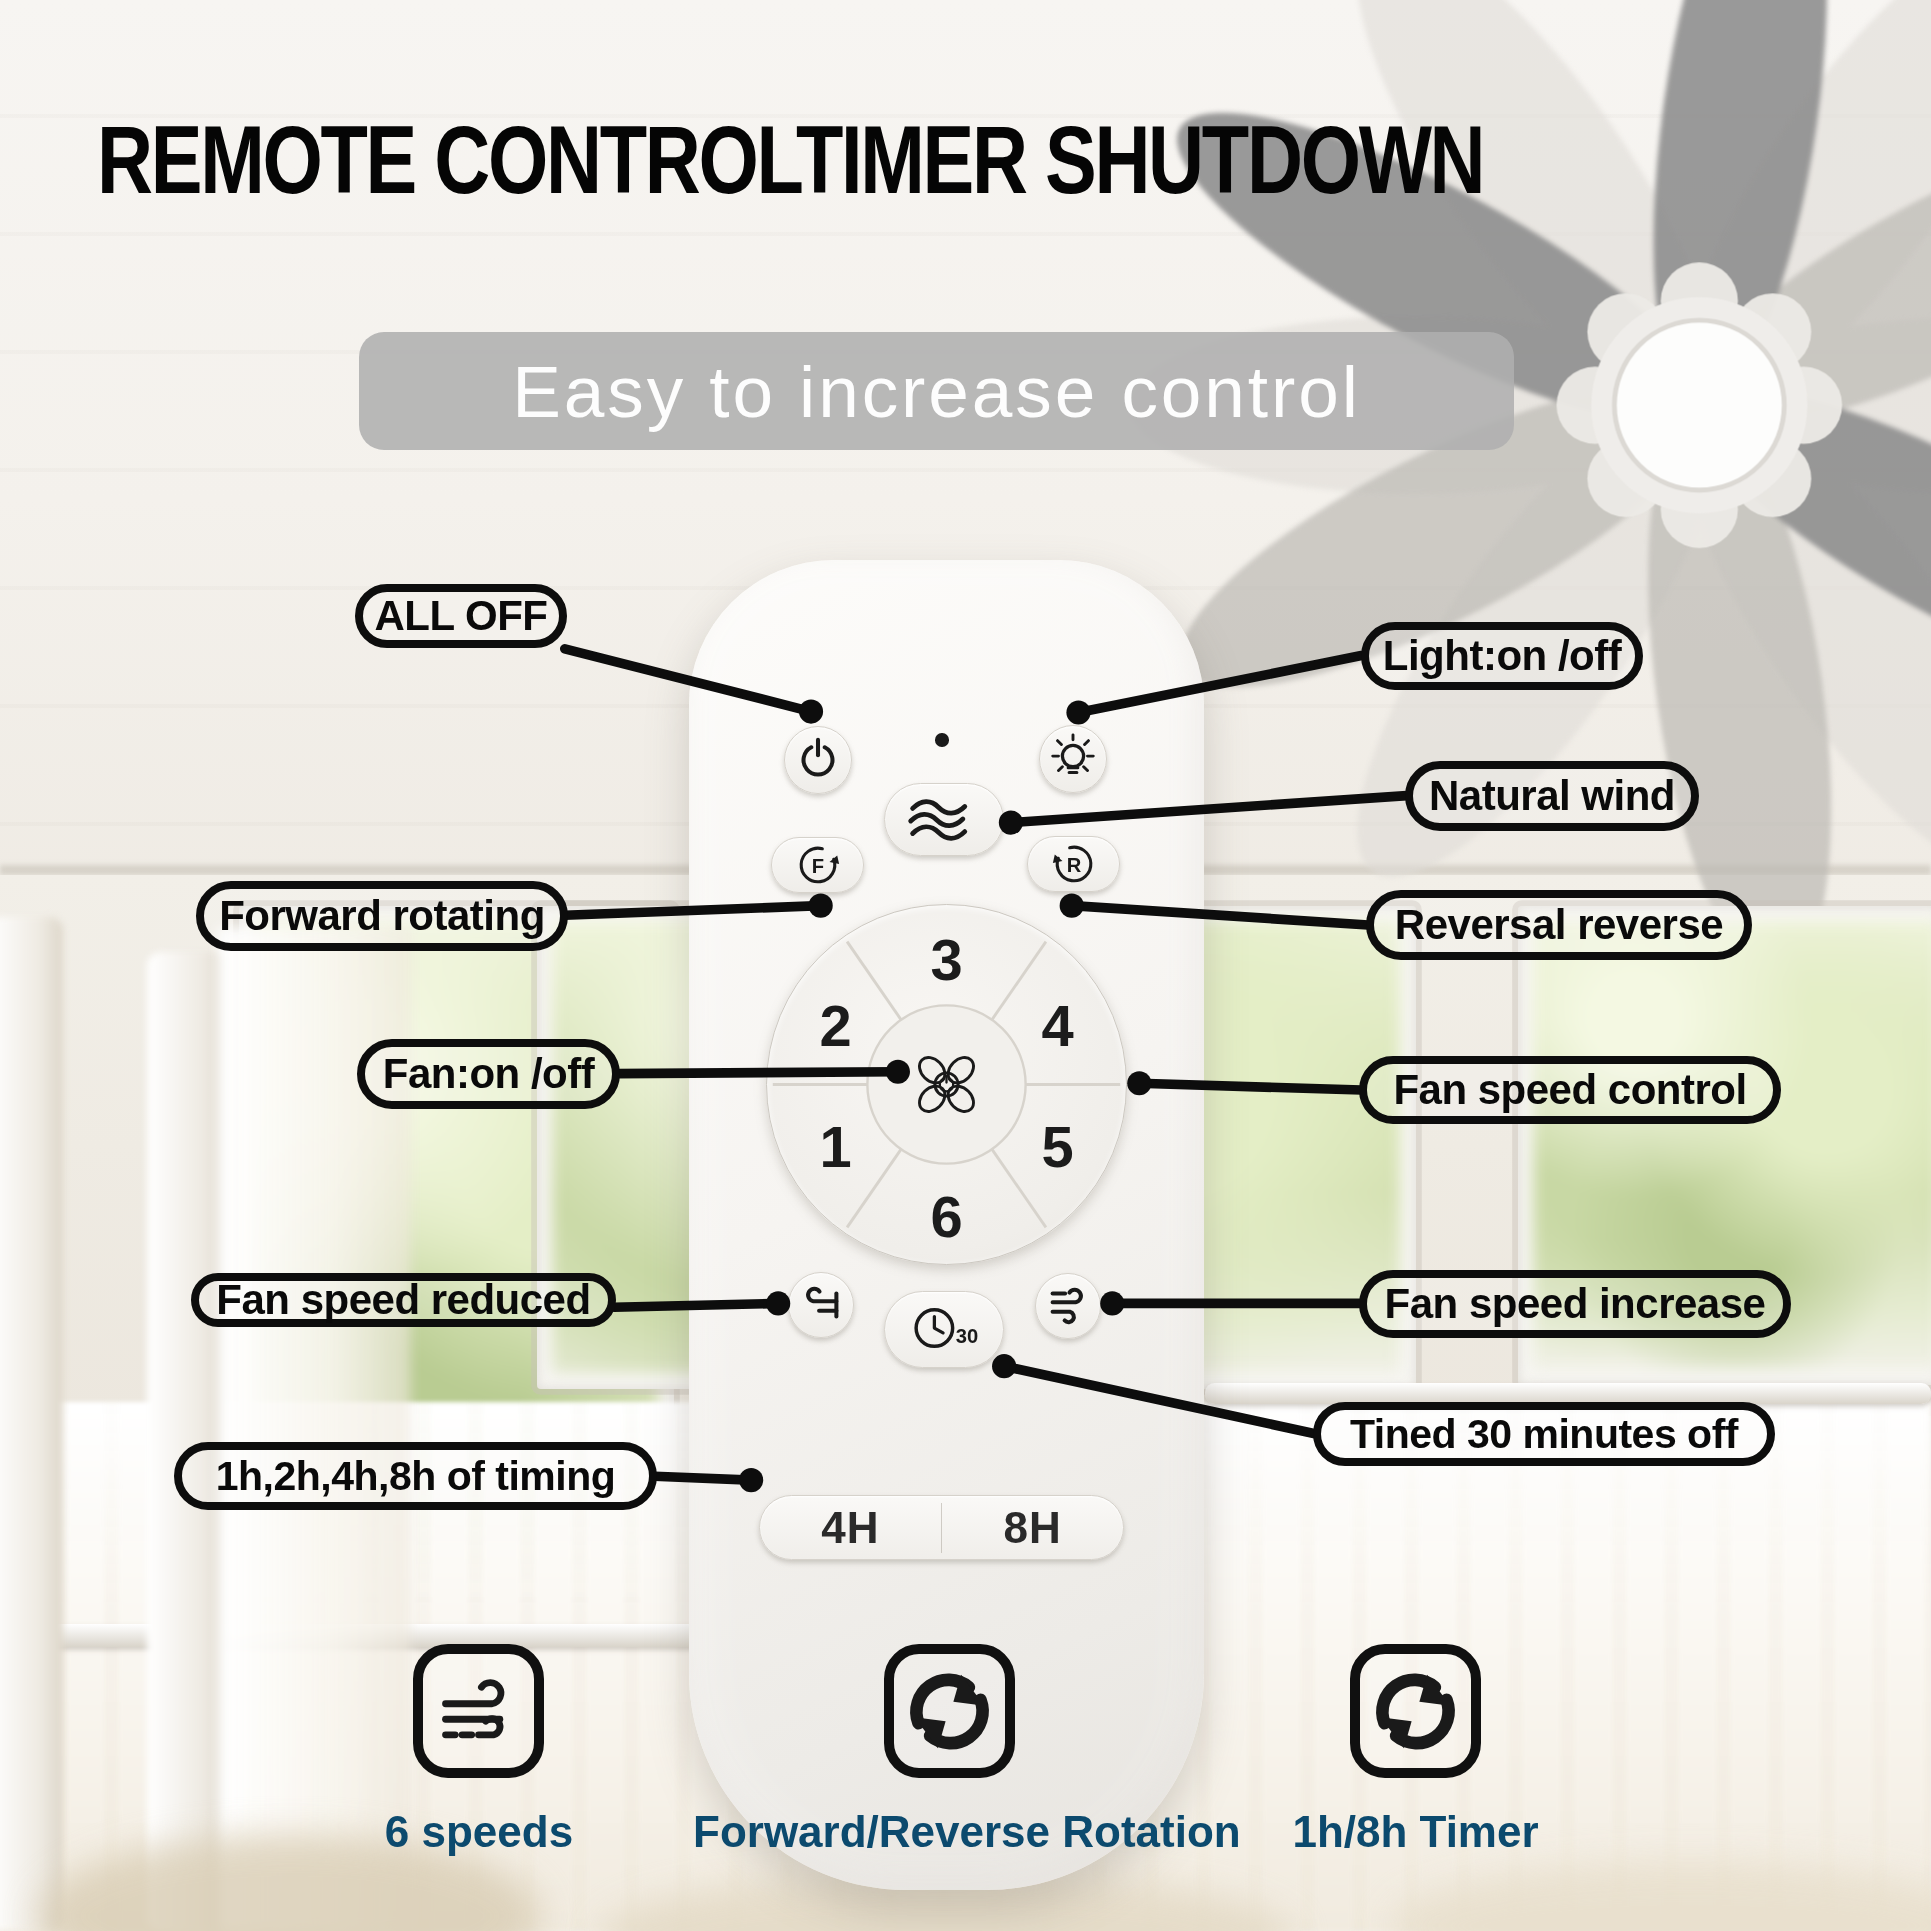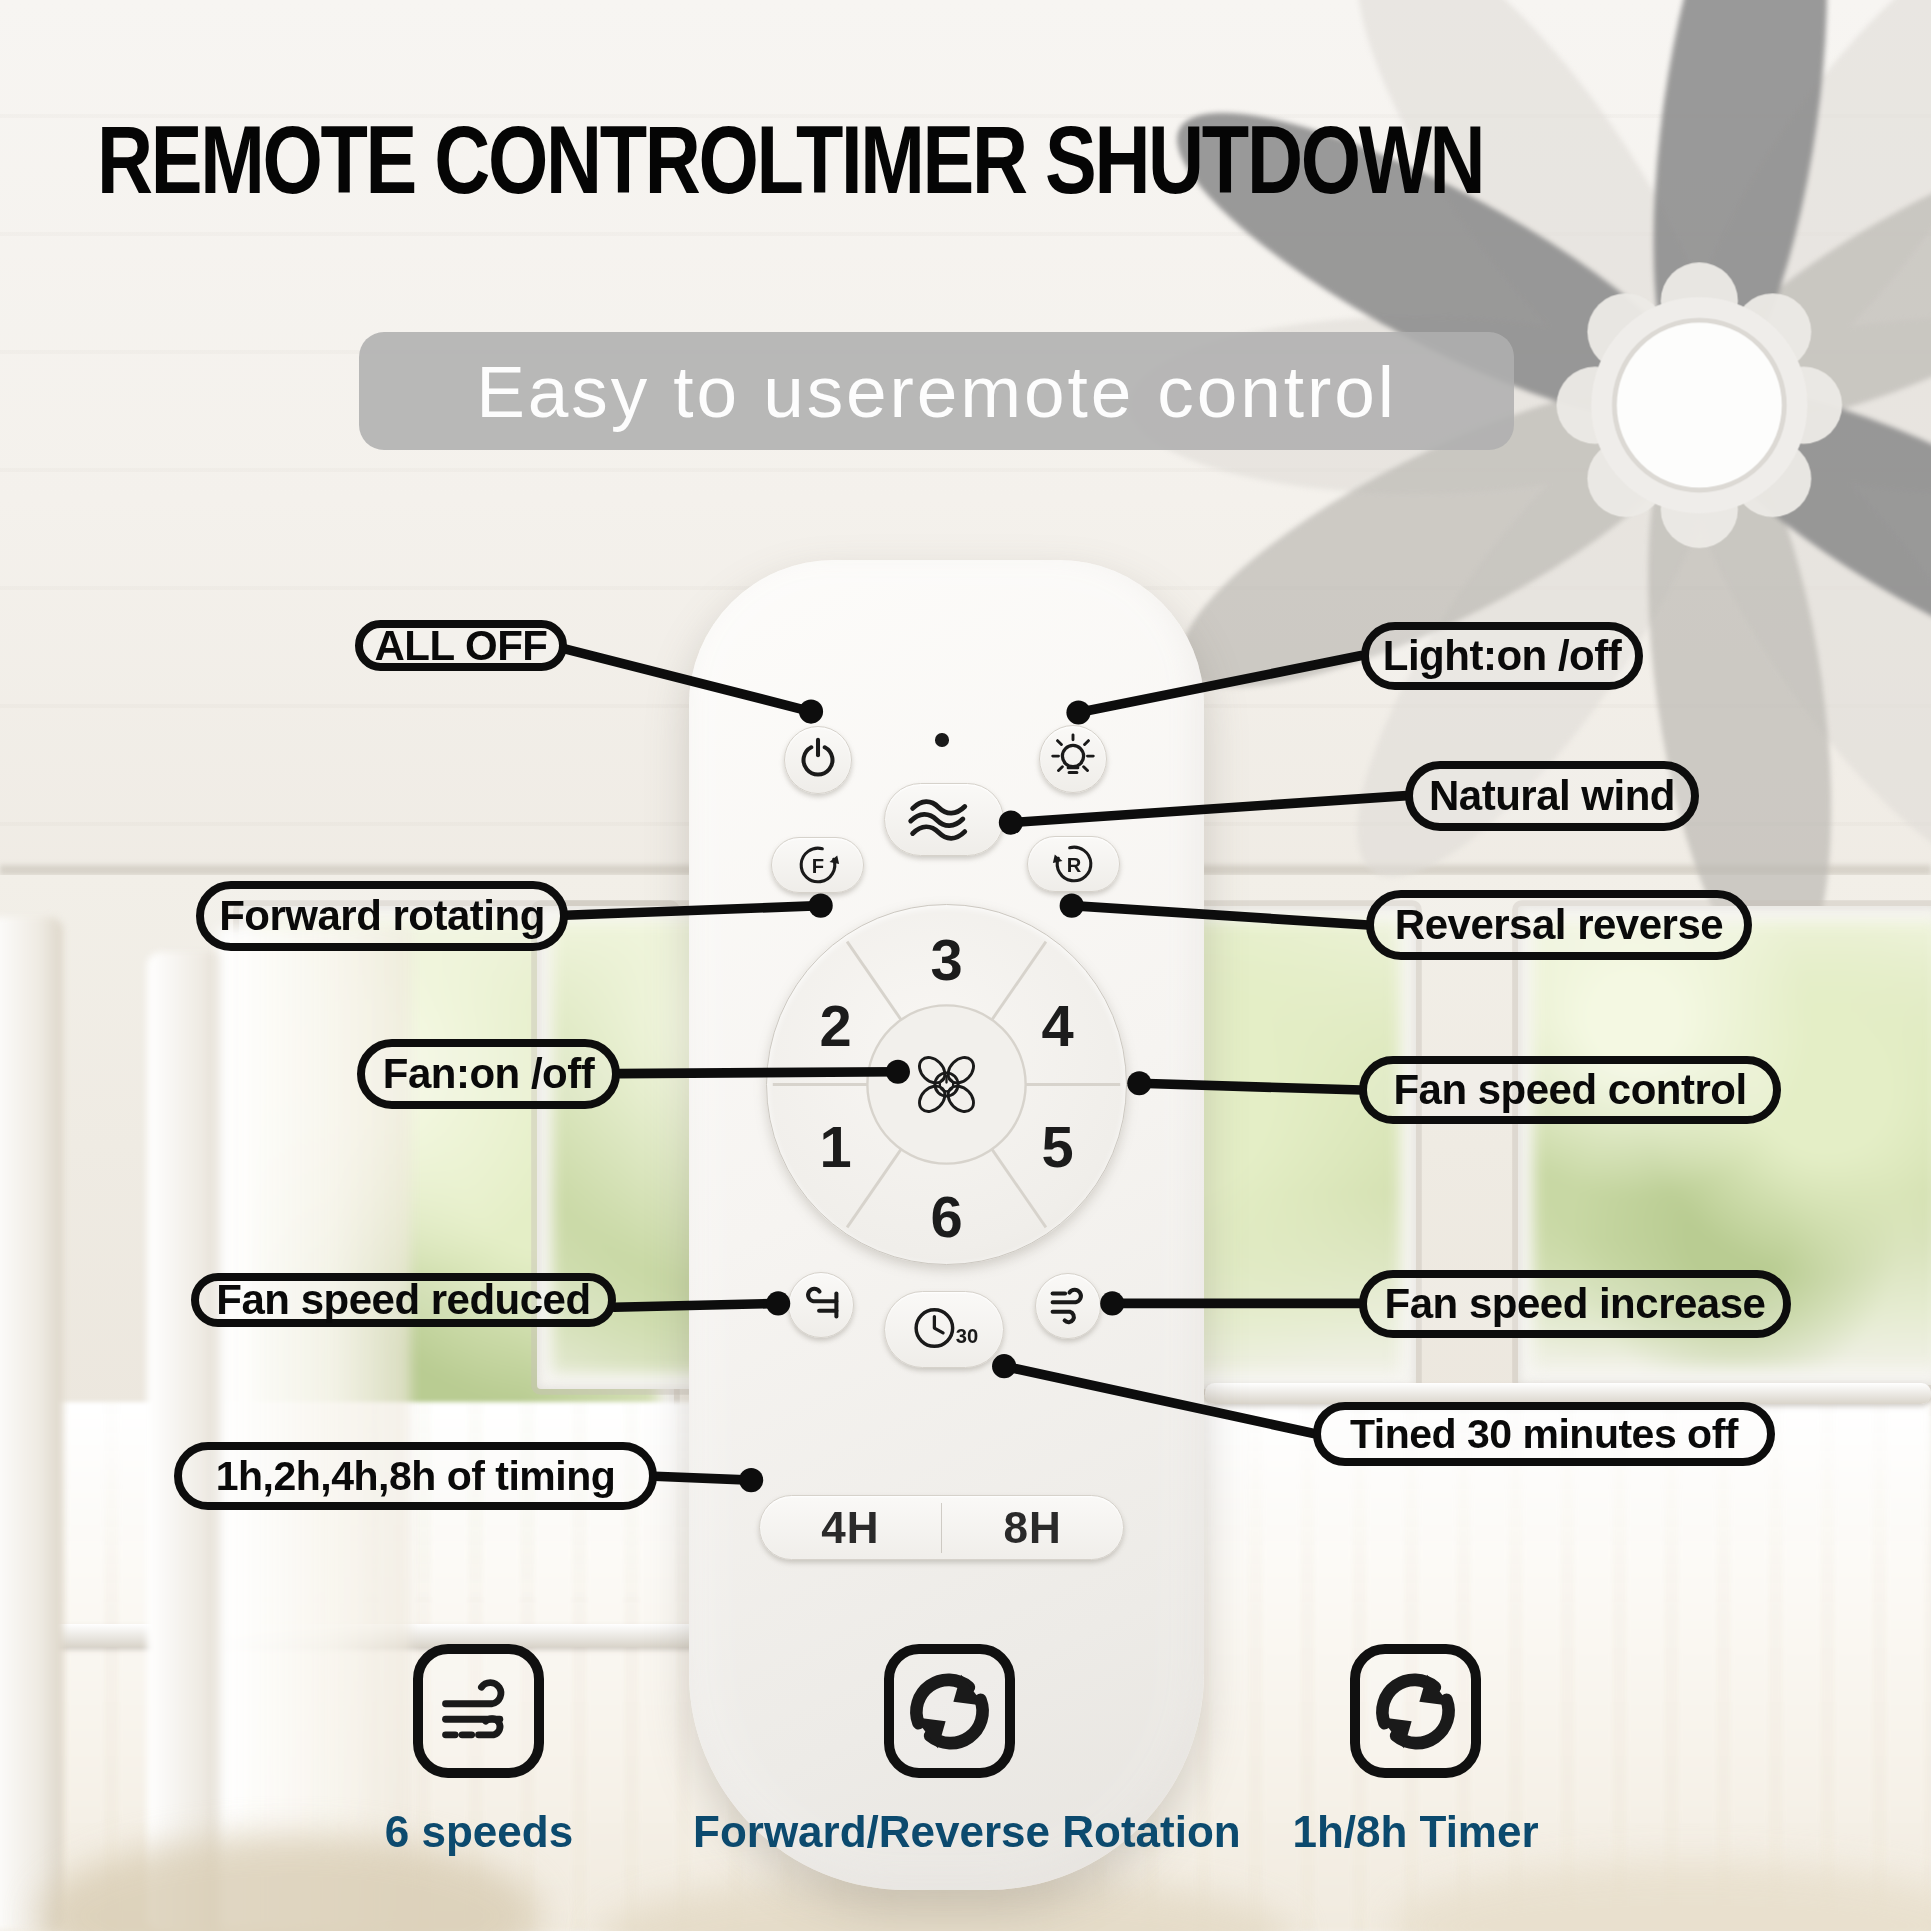--- a/index.html
+++ b/index.html
@@ -77,21 +77,21 @@
     display:flex;align-items:center;}
   .hp1{top:842px;} .hp2{top:935px;}
   .hour-half{flex:1;text-align:center;font-size:44px;font-weight:700;color:#2a2a2a;letter-spacing:1px;}
   .hour-div{width:1.9px;height:50px;background:rgba(160,153,142,.45);}
 
   
   .connectors{position:absolute;left:0;top:0;z-index:8;}
   .pill{position:absolute;z-index:9;border:8.7px solid #0d0d0d;border-radius:62px;
     background:rgba(252,251,248,.18);display:flex;align-items:center;justify-content:center;
     color:#0a0a0a;font-weight:700;font-size:42px;letter-spacing:-0.5px;white-space:nowrap;box-sizing:border-box;}
-  #pill-all-off{left:355px;top:620px;width:212px;height:51px;}
+  #pill-all-off{left:355px;top:584px;width:212px;height:64px;}
   #pill-forward-rotating{left:196px;top:881px;width:372px;height:70px;}
   #pill-fan-on-off{left:357px;top:1039px;width:263px;height:70px;}
   #pill-fan-speed-reduced{left:191px;top:1273px;width:425px;height:54px;}
   #pill-timing{left:174px;top:1442px;width:483px;height:68px;font-size:41px;}
   #pill-light-on-off{left:1361px;top:622px;width:282px;height:68px;}
   #pill-natural-wind{left:1405px;top:761px;width:294px;height:70px;}
   #pill-reversal-reverse{left:1366px;top:890px;width:386px;height:70px;}
   #pill-fan-speed-control{left:1359px;top:1056px;width:422px;height:68px;}
   #pill-fan-speed-increase{left:1359px;top:1270px;width:432px;height:68px;}
   #pill-timed-30{left:1313px;top:1402px;width:462px;height:64px;font-size:41px;}
@@ -172,21 +172,21 @@
   <div class="rod rod-left"></div>
   <div class="bedpost post-a"></div>
   <div class="bedpost post-b"></div>
   <div class="curtain-col"></div>
   <div class="blob blob-a"></div>
   <div class="blob blob-b"></div>
   <div class="blob blob-c"></div>
 
   <div class="title">REMOTE CONTROLTIMER SHUTDOWN</div>
   <div class="banner">
-    <span>Easy to useremote control</span>
+    <span>Easy to increase control</span>
   </div>
 
   <div class="remote">
     <div class="rbtn round" style="left:95px;top:166px;width:66px;height:66px;">
       <svg width="54" height="54" viewBox="-28 -28 56 56">
         <path class="ico" stroke-width="4.2" d="M 7 -13.2 A 15 15 0 1 1 -7 -13.2"></path>
         <line class="ico" stroke-width="4.2" x1="0" y1="-21" x2="0" y2="-5"></line>
       </svg>
     </div>
     <div class="led"></div>

